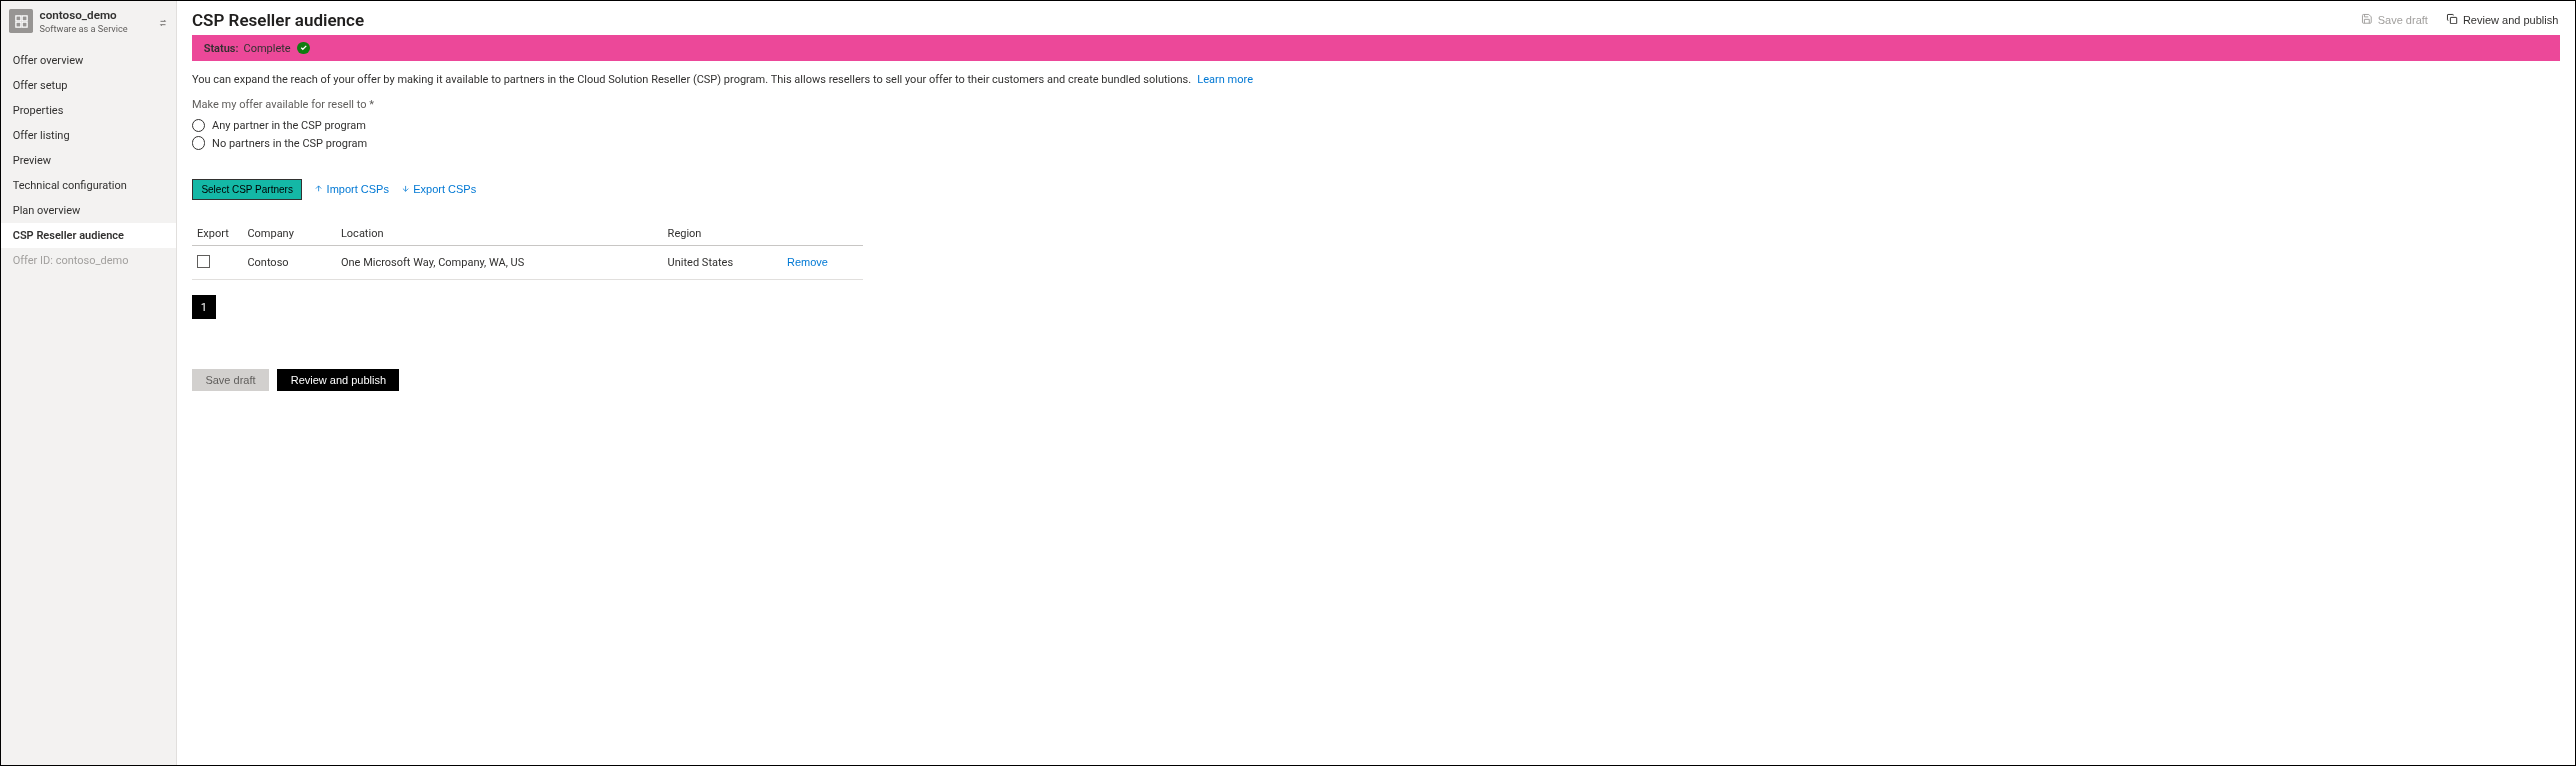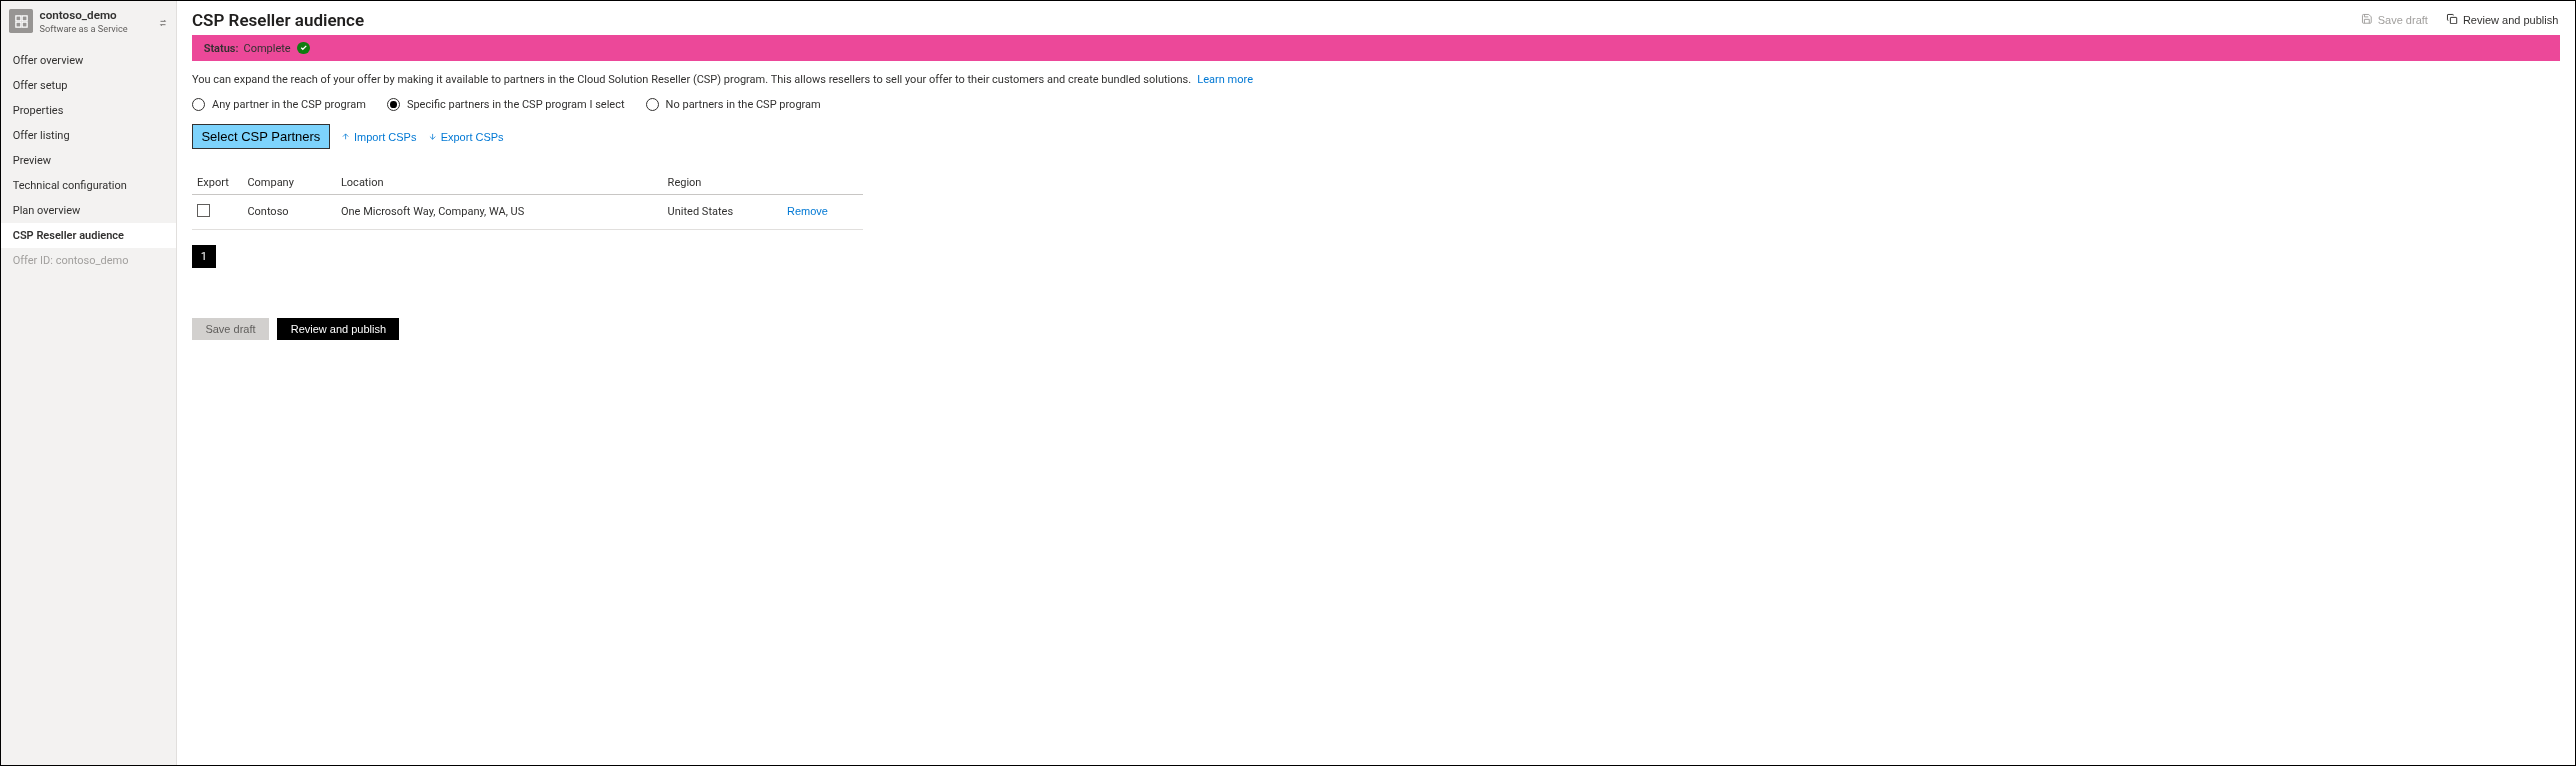--- a/index.html
+++ b/index.html
@@ -138,23 +138,23 @@
   .intro a { color: #0078d4; text-decoration: none; margin-left: 3.4px; }
 
   .field-label {
     font-size: 11px;
     color: #605e5c;
     margin-bottom: 8.4px;
   }
 
   .radios {
     display: flex;
-    flex-direction: row;
-    gap: 21px;
-    margin-bottom: 13px;
+    flex-direction: column;
+    gap: 4px;
+    margin-bottom: 29px;
   }
   .radio {
     display: flex;
     align-items: center;
     gap: 6.7px;
     cursor: pointer;
   }
   .radio .circle {
     width: 13.4px; height: 13.4px; border: 0.8px solid #323130; border-radius: 50%;
     display: inline-flex; align-items: center; justify-content: center;
@@ -167,23 +167,23 @@
   .radio .rlabel { font-size: 11px; color: #323130; }
 
   .action-row {
     display: flex;
     align-items: center;
     gap: 11.7px;
     margin-bottom: 22px;
   }
   .btn-outline {
     border: 0.8px solid #323130;
-    background: #7dd3fc;
+    background: #14b8a6;
     padding: 4.2px 8.4px;
-    font-size: 13px;
+    font-size: 10px;
     cursor: pointer;
   }
   .link-action {
     color: #0078d4;
     font-size: 11px;
     display: inline-flex;
     align-items: center;
     gap: 3.4px;
     background: none;
     border: none;
@@ -331,29 +331,26 @@
             <polyline points="20 6 9 17 4 12"></polyline>
           </svg>
       </span>
     </div>
 
     <div class="intro">
       <span>You can expand the reach of your offer by making it available to partners in the Cloud Solution Reseller (CSP) program. This allows resellers to sell your offer to their customers and create bundled solutions.</span>
       <a href="#">Learn more</a>
     </div>
 
+    <div class="field-label">Make my offer available for resell to *</div>
 
     <div class="radios">
       <div class="radio">
         <span class="circle"></span>
         <span class="rlabel">Any partner in the CSP program</span>
-      </div>
-      <div class="radio selected">
-        <span class="circle"></span>
-        <span class="rlabel">Specific partners in the CSP program I select</span>
       </div>
       <div class="radio">
         <span class="circle"></span>
         <span class="rlabel">No partners in the CSP program</span>
       </div>
     </div>
 
     <div class="action-row">
       <button class="btn-outline">Select CSP Partners</button>
       <button class="link-action">

